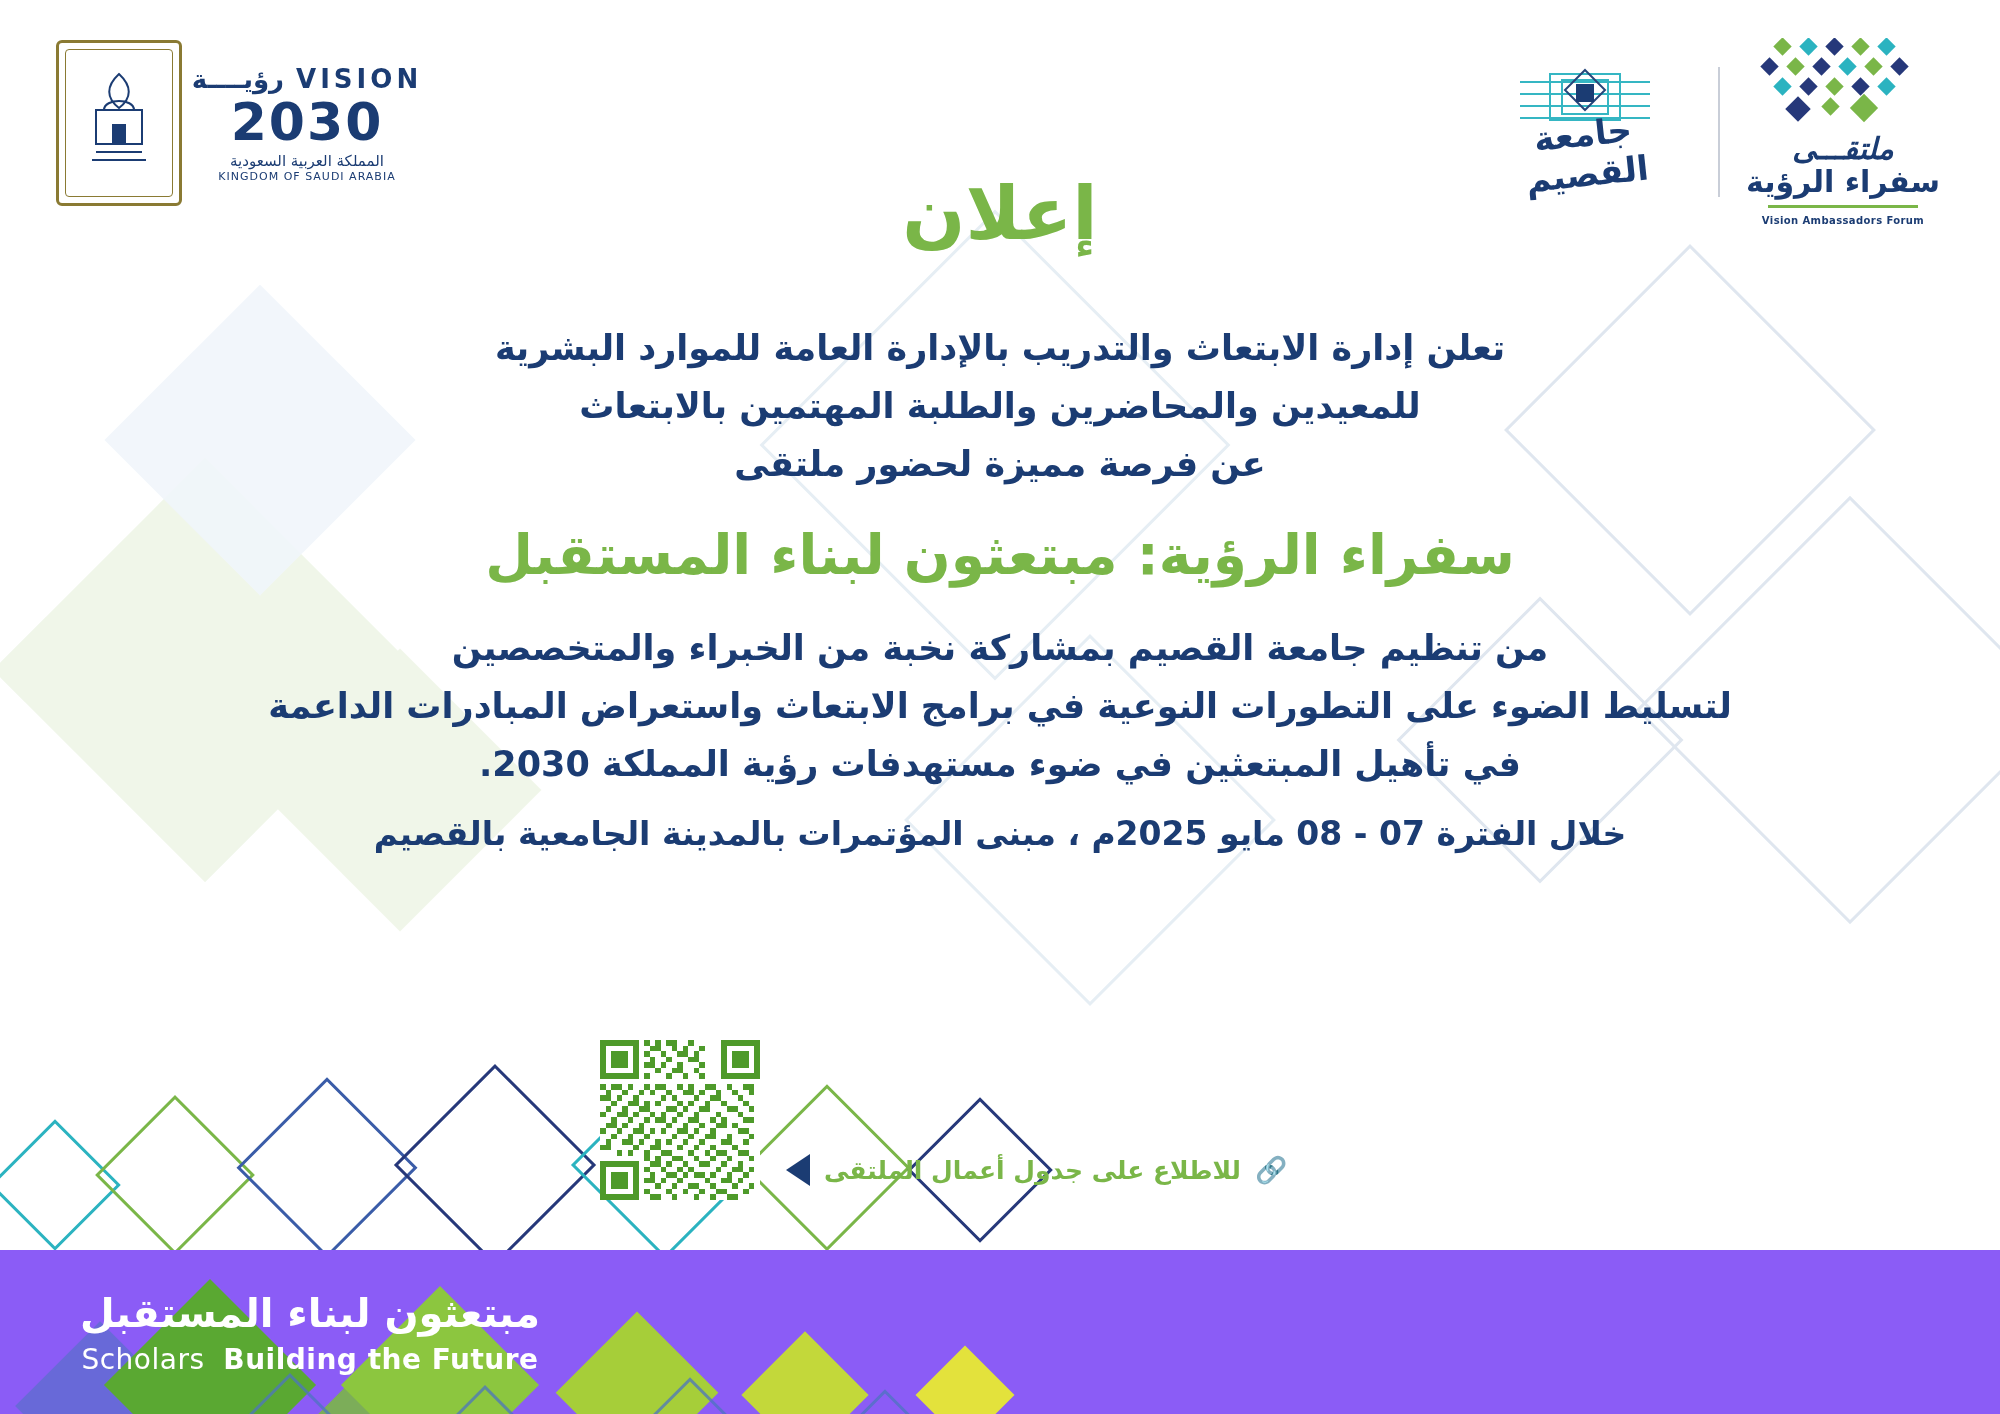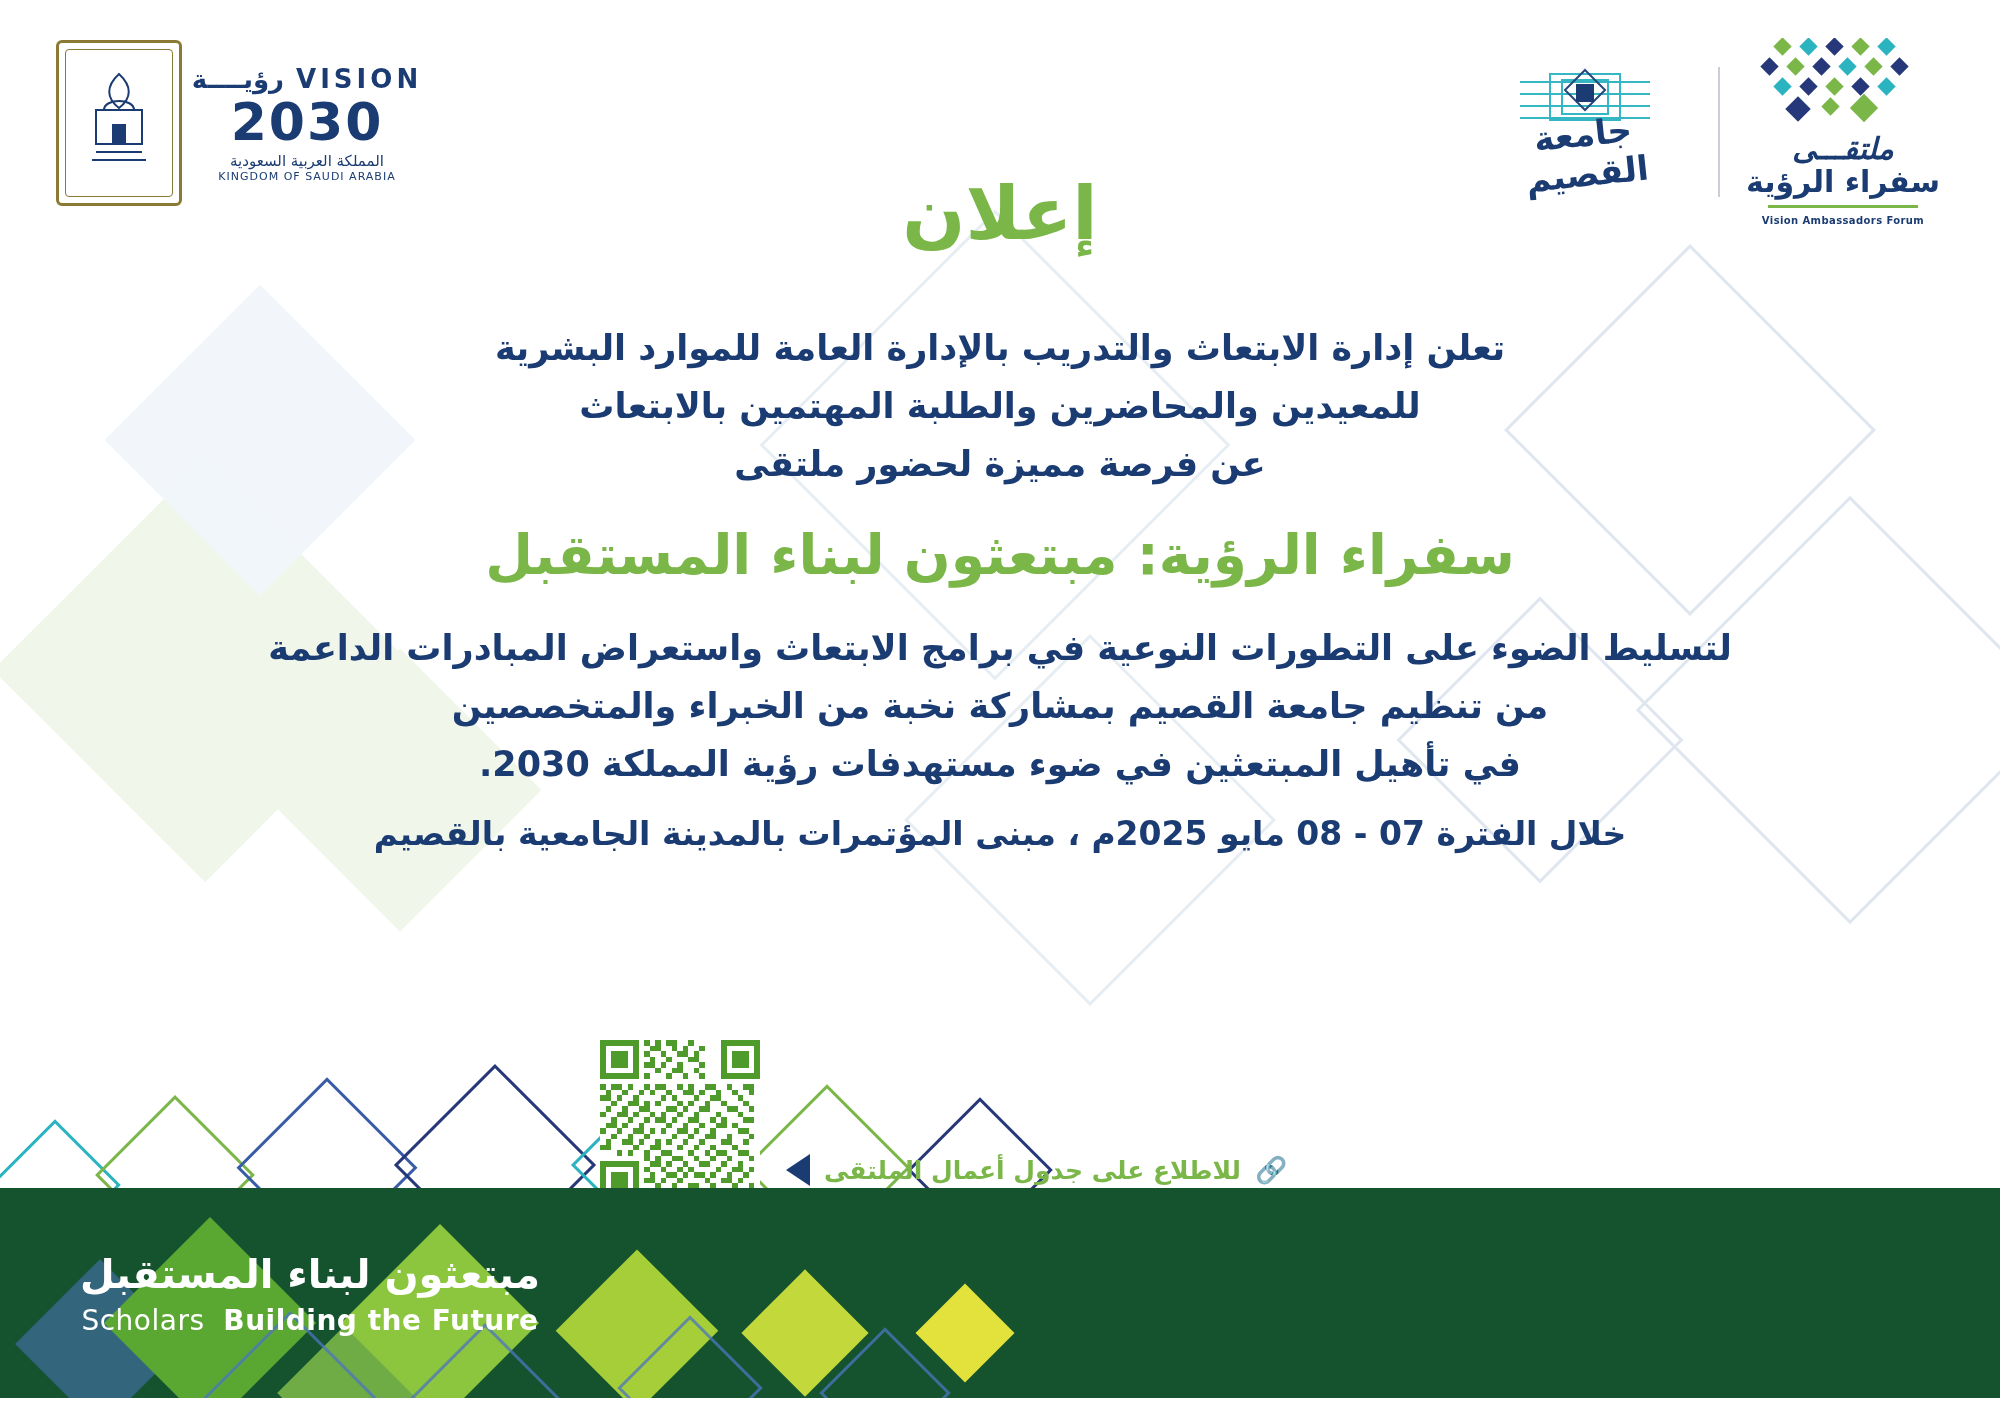--- a/index.html
+++ b/index.html
@@ -249,23 +249,23 @@
     border-bottom: 16px solid transparent;
     border-right: 24px solid #1b3c73;
   }
   .link-ico { font-size: 26px; color: #7ab648; }
 
   
   .footer {
     position: absolute;
     left: 0;
     right: 0;
-    bottom: 16px;
-    height: 210px;
-    background: #14532d;
+    bottom: 0;
+    height: 164px;
+    background: #8b5cf6;
     z-index: 7;
     overflow: hidden;
   }
   .footer-text {
     position: absolute;
     left: 80px;
     top: 50%;
     transform: translateY(-50%);
     text-align: center;
     color: #ffffff;
@@ -414,22 +414,22 @@
 
     <div class="para">
       <div>تعلن إدارة الابتعاث والتدريب بالإدارة العامة للموارد البشرية</div>
       <div>للمعيدين والمحاضرين والطلبة المهتمين بالابتعاث</div>
       <div>عن فرصة مميزة لحضور ملتقى</div>
     </div>
 
     <div class="event-title">سفراء الرؤية: مبتعثون لبناء المستقبل</div>
 
     <div class="para">
+      <div>من تنظيم جامعة القصيم بمشاركة نخبة من الخبراء والمتخصصين</div>
       <div>لتسليط الضوء على التطورات النوعية في برامج الابتعاث واستعراض المبادرات الداعمة</div>
-      <div>من تنظيم جامعة القصيم بمشاركة نخبة من الخبراء والمتخصصين</div>
       <div>في تأهيل المبتعثين في ضوء مستهدفات رؤية المملكة 2030.</div>
     </div>
 
     <div class="date-line">خلال الفترة 07 - 08 مايو 2025م ، مبنى المؤتمرات بالمدينة الجامعية بالقصيم</div>
   </div>
 
   <div class="qr-block">
     <div class="qr-code">
       <svg width="160" height="160" viewBox="0 0 29 29" shape-rendering="crispEdges" xmlns="http://www.w3.org/2000/svg">
         <rect width="29" height="29" fill="#ffffff"></rect>

